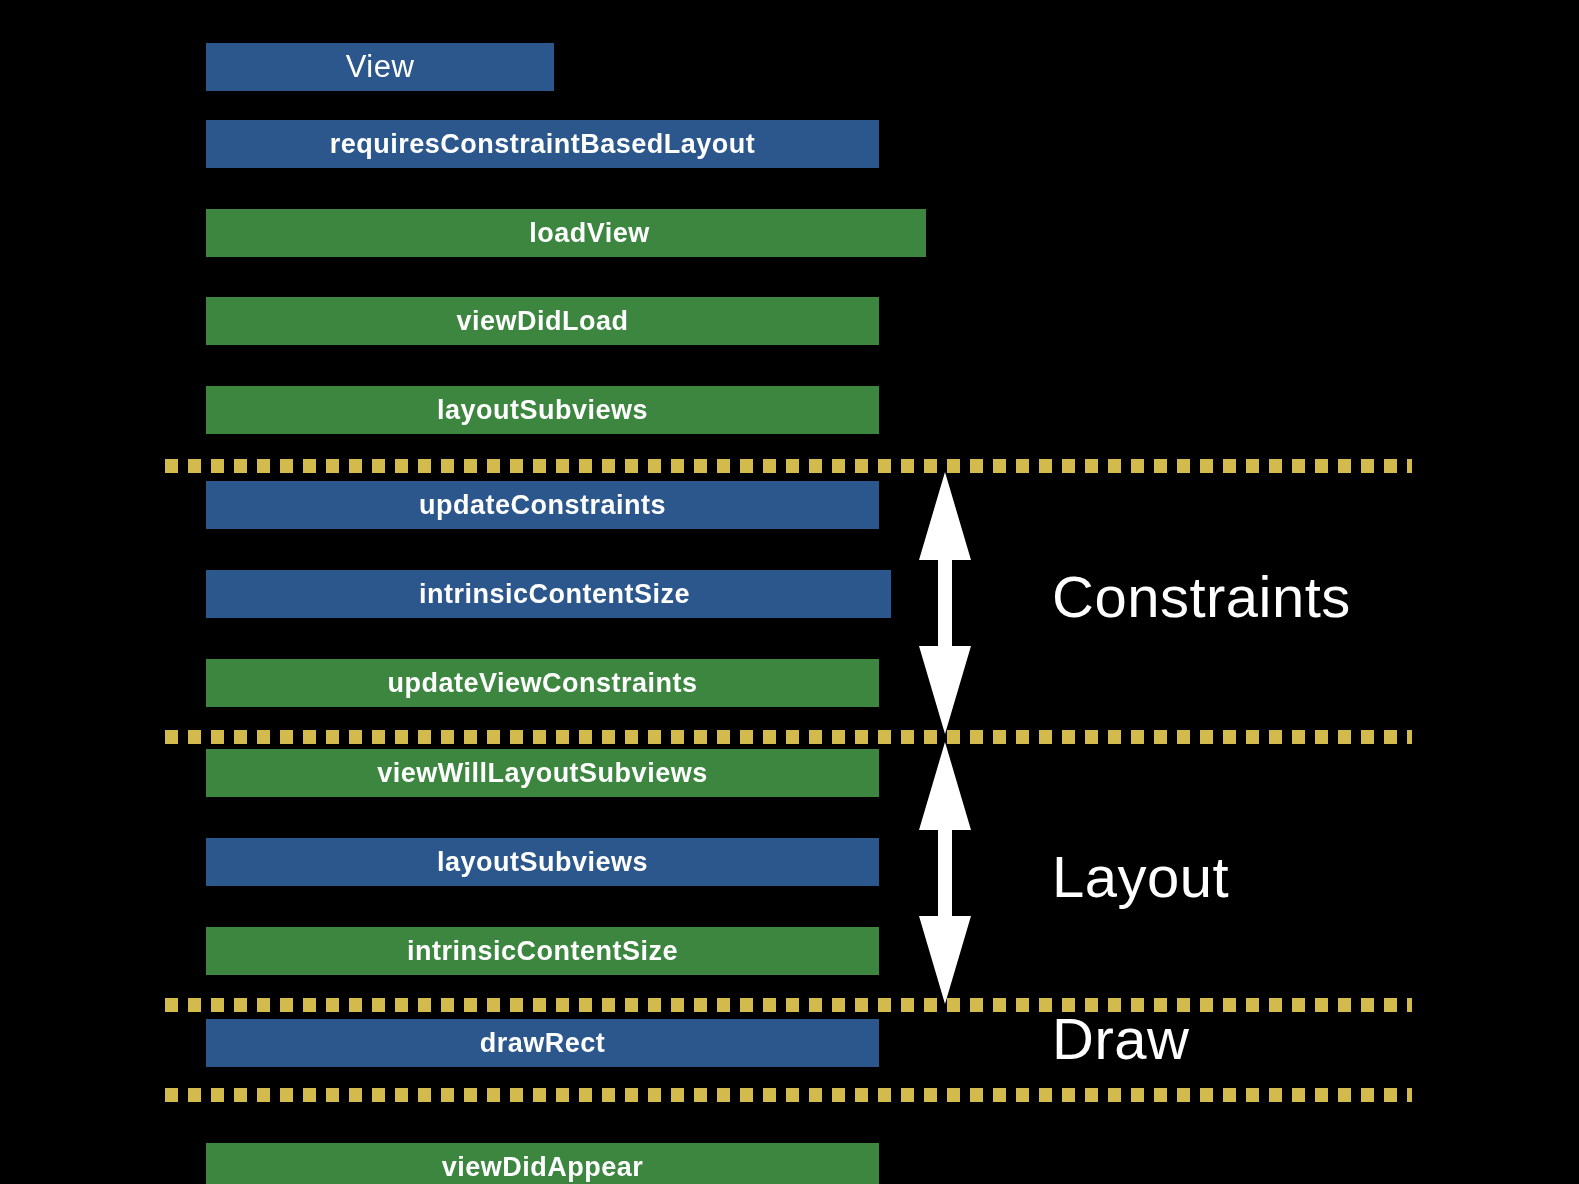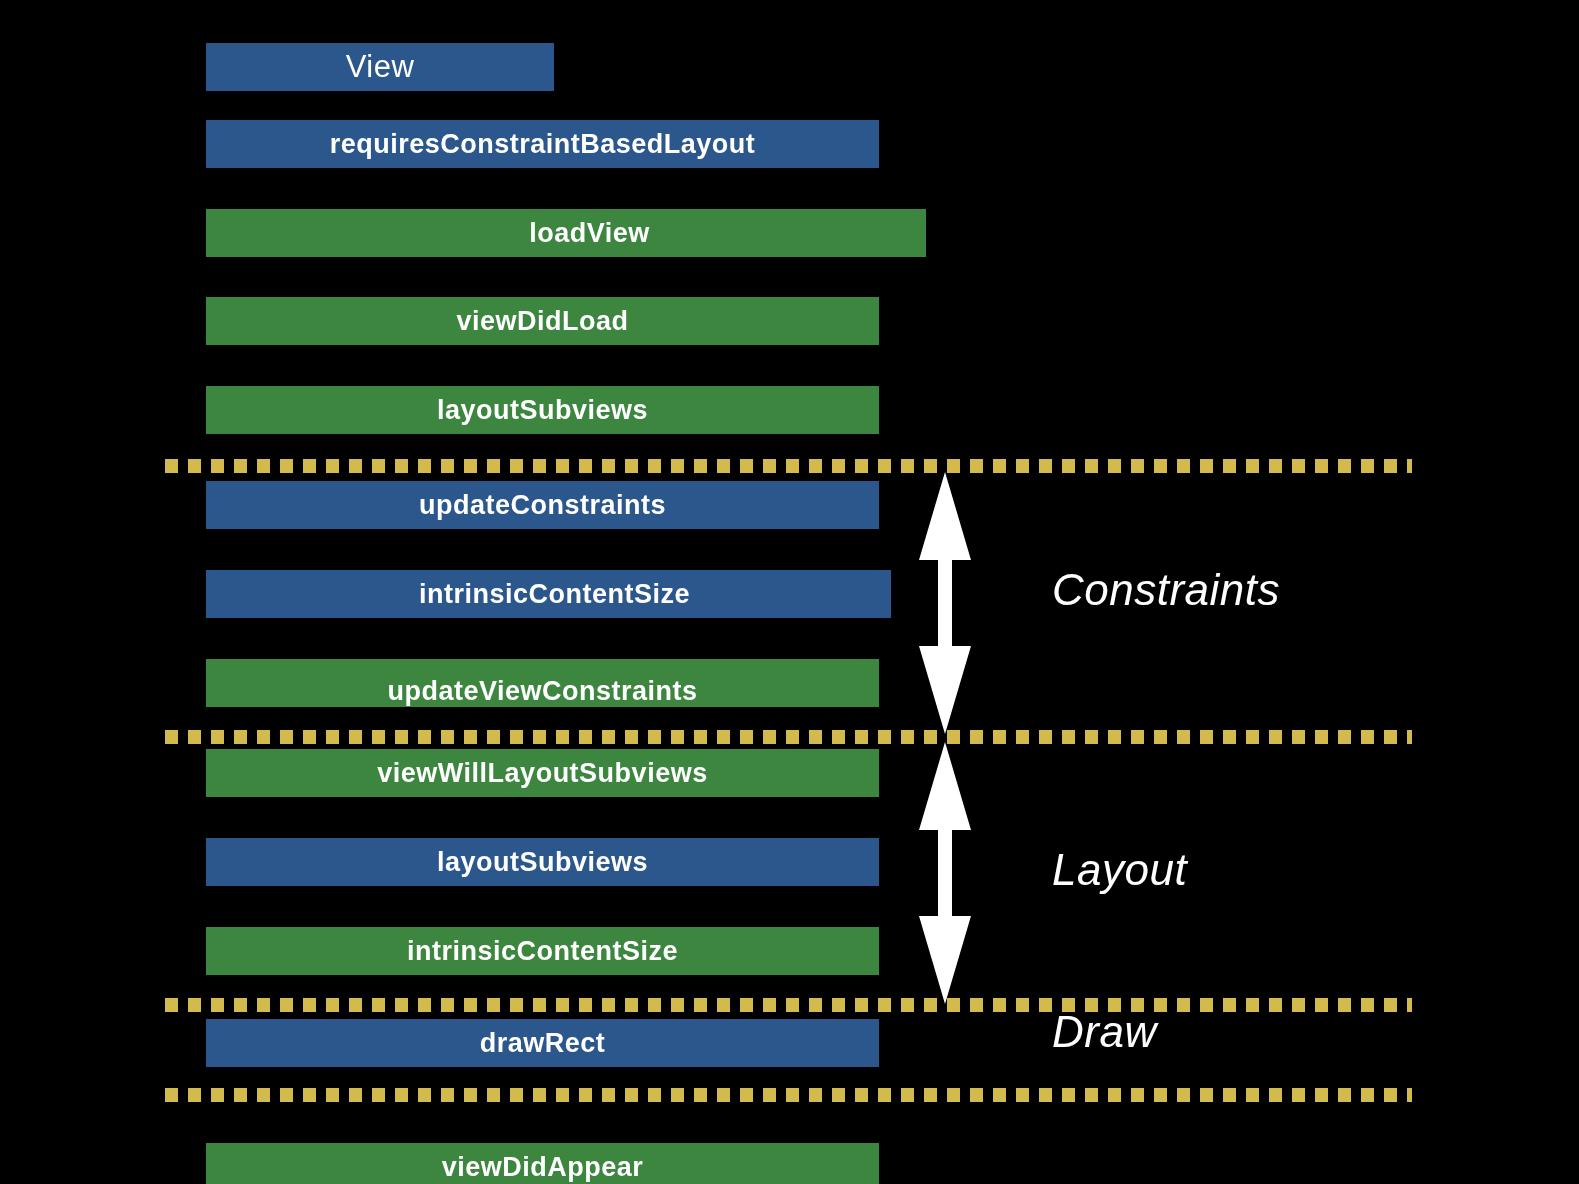--- a/index.html
+++ b/index.html
@@ -62,26 +62,25 @@
     background: repeating-linear-gradient(to right, var(--yellow) 0 13px, transparent 13px 23px);
   }
   .phase-arrow {
     position: absolute;
     left: 919px;
   }
   .phase-label {
     position: absolute;
     left: 1052px;
     color: var(--text);
-    font-size: 44px;
+    font-size: 58px;
     line-height: 1;
     font-weight: 400;
     letter-spacing: 0.5px;
     white-space: nowrap;
-    font-style: italic;
   }
 </style>
 </head>
 <body>
 
 <div id="canvas">
 
   <div id="legend-bar">
     <div class="legend-segment" id="legend-view">
       <span class="legend-label">View</span>
@@ -100,21 +99,21 @@
       </div>
       <div class="bar bar-green" style="top: 386px;">
         <span class="bar-label">layoutSubviews</span>
       </div>
       <div class="bar bar-blue" style="top: 481px;">
         <span class="bar-label">updateConstraints</span>
       </div>
       <div class="bar bar-blue" style="top: 570px; padding-left: 12px;">
         <span class="bar-label">intrinsicContentSize</span>
       </div>
-      <div class="bar bar-green" style="top: 659px; align-items: flex-end;">
+      <div class="bar bar-green" style="top: 659px;">
         <span class="bar-label">updateViewConstraints</span>
       </div>
       <div class="bar bar-green" style="top: 749px;">
         <span class="bar-label">viewWillLayoutSubviews</span>
       </div>
       <div class="bar bar-blue" style="top: 838px;">
         <span class="bar-label">layoutSubviews</span>
       </div>
       <div class="bar bar-green" style="top: 927px;">
         <span class="bar-label">intrinsicContentSize</span>

